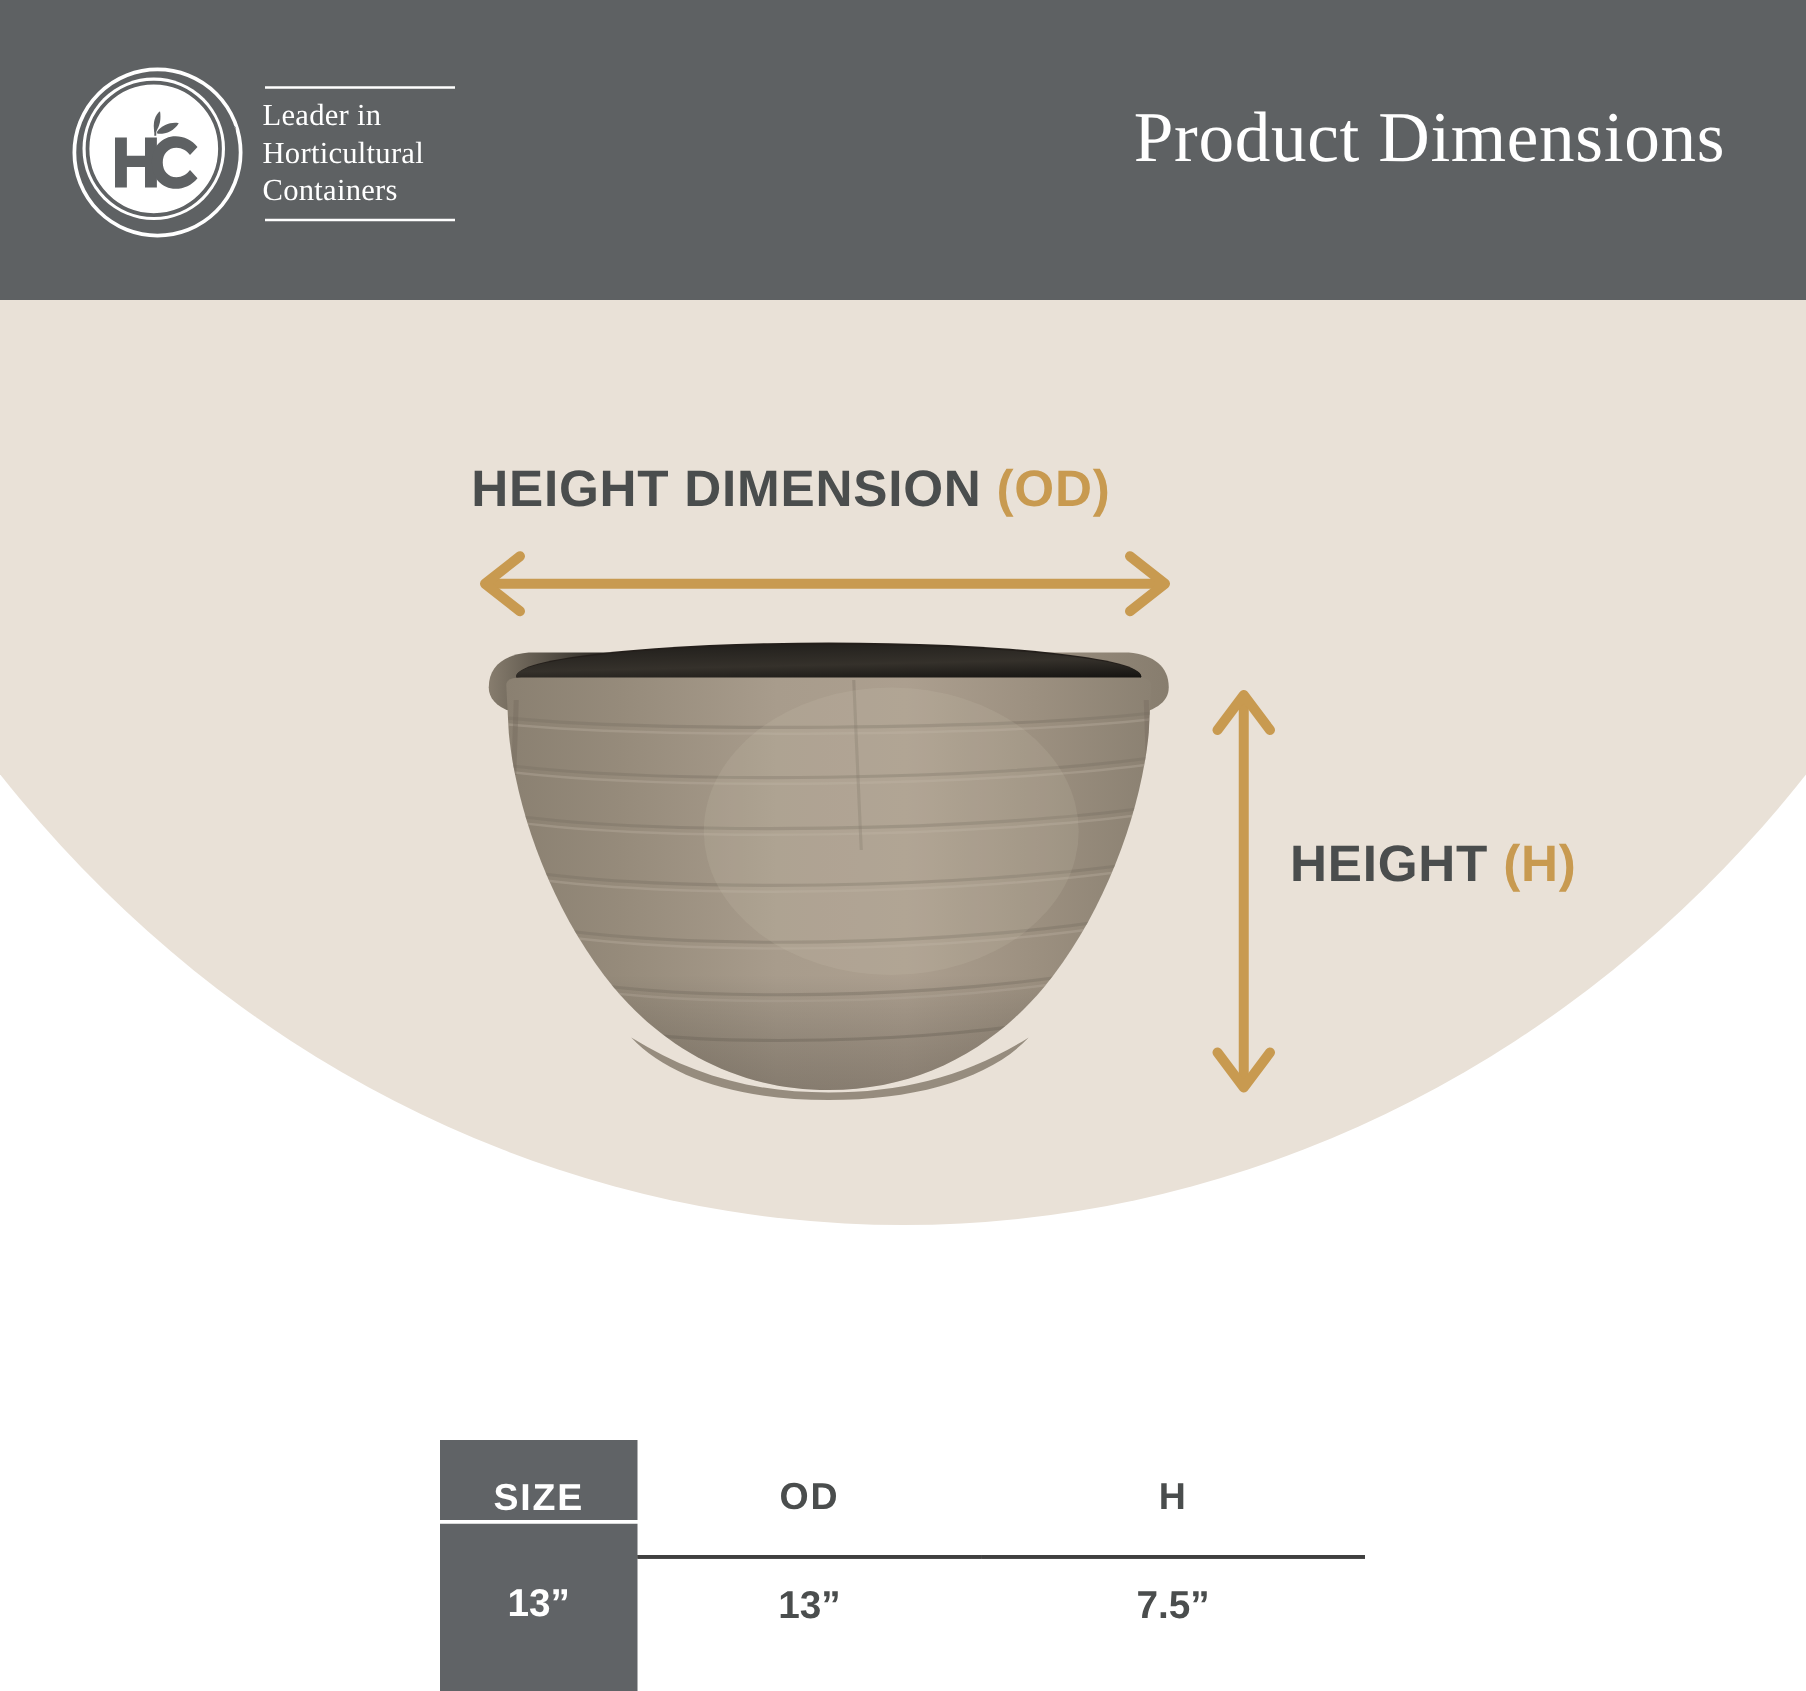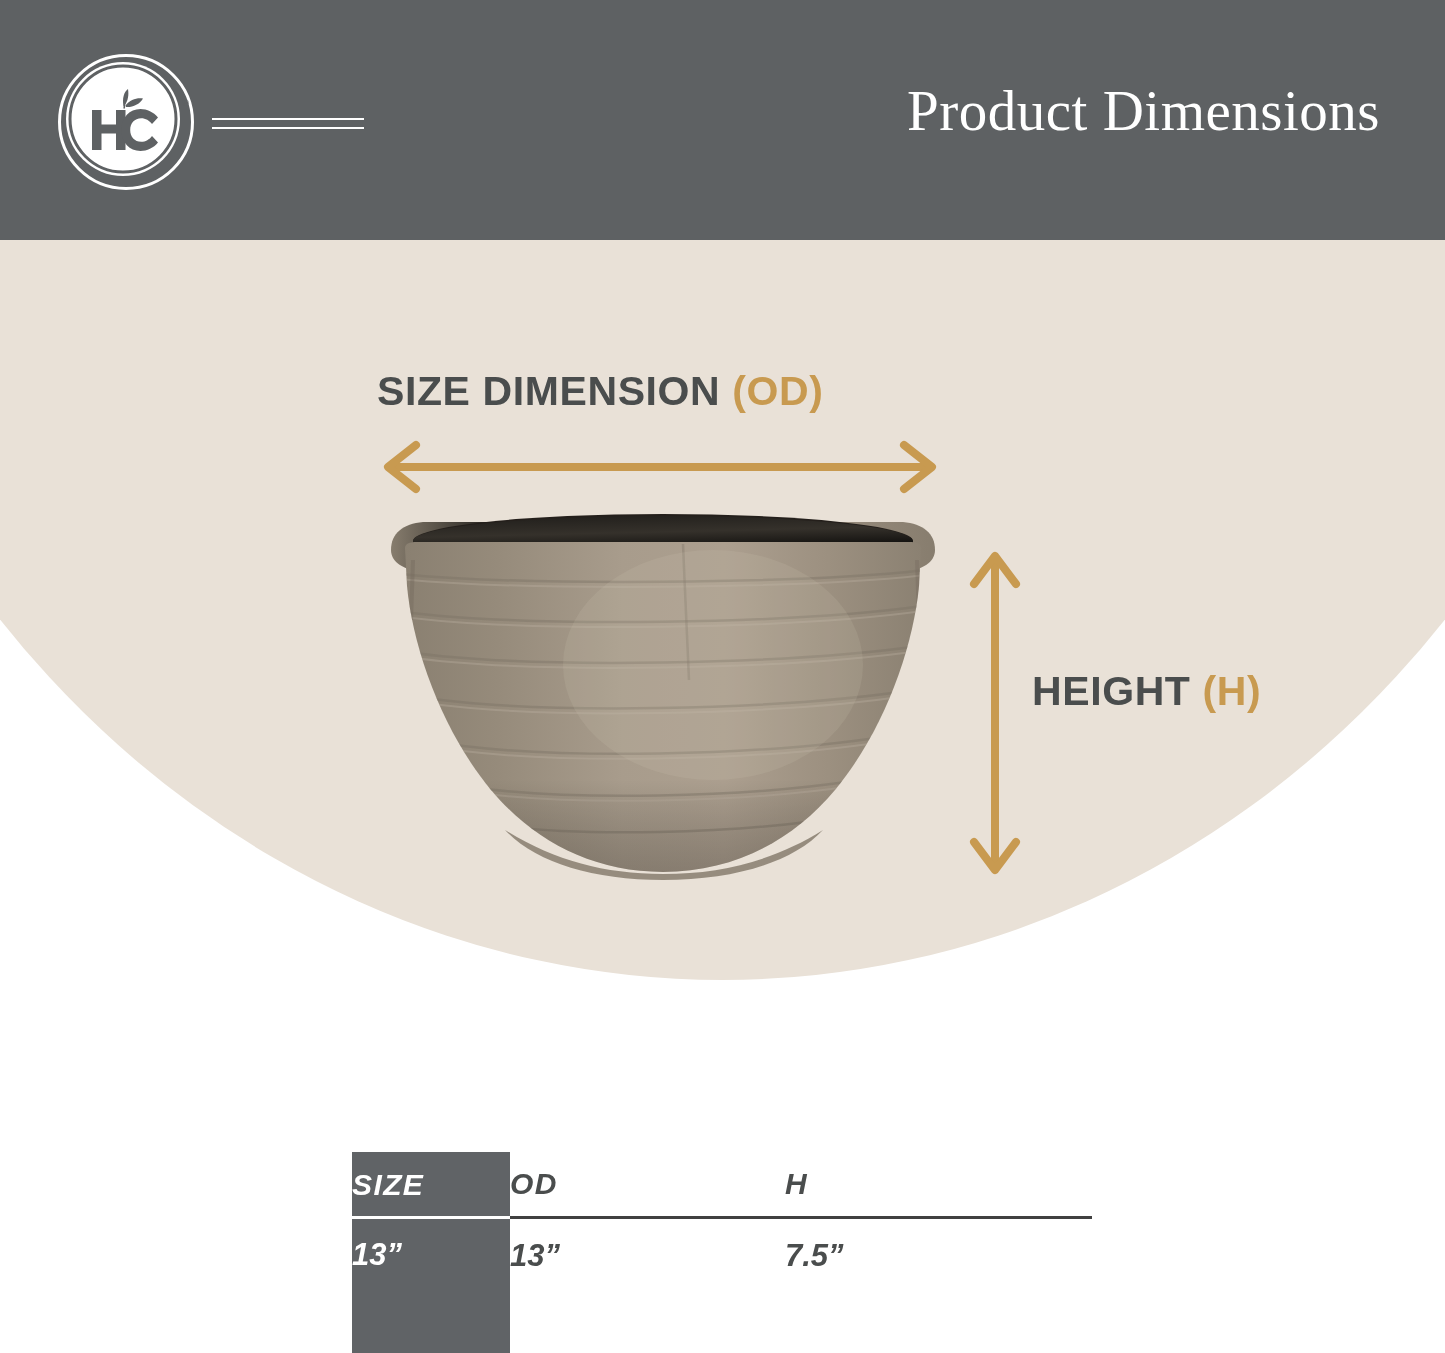--- a/index.html
+++ b/index.html
@@ -165,24 +165,23 @@
   .size-col-head { top: 0; height: 64px; }
   .size-col-body { top: 67px; height: 134px; }
 
   .tbl {
     position: relative;
     border-collapse: collapse;
     width: 740px;
     table-layout: fixed;
   }
   .tbl th, .tbl td {
-    text-align: left;
+    text-align: center;
     font-weight: bold;
-    padding: 0;
-    font-style: italic;
+    padding: 14px;
   }
   .tbl .c-size { width: 158px; }
   .tbl .c-od   { width: 275px; }
   .tbl .c-h    { width: 307px; }
 
   .tbl thead th {
     height: 64px;
     font-size: 30px;
     letter-spacing: 1.4px;
     color: #4a4d4d;
@@ -220,34 +219,37 @@
 
         <path d="M26 48 L35.5 48 L35.5 62.5 L50 62.5 L50 48 L59.5 48 L59.5 88 L50 88 L50 71.5 L35.5 71.5 L35.5 88 L26 88 Z" fill="#5e6163"></path>
 
         <path d="M92 55.5 C87.5 50 81 47 74.5 47 C63.5 47 55.5 55.5 55.5 68 C55.5 80.5 63.5 89 74.5 89 C81 89 87.5 86 92 80.5 L86 74 C83.5 77.5 79.5 79.8 75.2 79.8 C68.6 79.8 64.2 74.8 64.2 68 C64.2 61.2 68.6 56.2 75.2 56.2 C79.5 56.2 83.5 58.5 86 62 Z" fill="#5e6163"></path>
       </svg>
       <span class="logo-reg">®</span>
     </div>
 
     <div class="tagline">
       <div class="rule"></div>
+      <div class="tagline-text">Leader in
+Horticultural
+Containers</div>
       <div class="rule bottom"></div>
     </div>
 
   </div>
 
   <div class="page-title">Product Dimensions</div>
 </div>
 
 <div class="beige-panel">
   <div class="beige-fill"></div>
 </div>
 
 <div class="od-label">
-  <span>SIZE DIMENSION</span>
+  <span>HEIGHT DIMENSION</span>
   <span class="accent">(OD)</span>
 </div>
 
 <svg class="arrow-h" width="560" height="56" viewBox="0 0 560 56">
   <g fill="none" stroke="#c89a50" stroke-width="8" stroke-linecap="round" stroke-linejoin="round">
     <line x1="10" y1="27" x2="550" y2="27"></line>
     <polyline points="36,5 8,27 36,49"></polyline>
     <polyline points="524,5 552,27 524,49"></polyline>
   </g>
 </svg>

